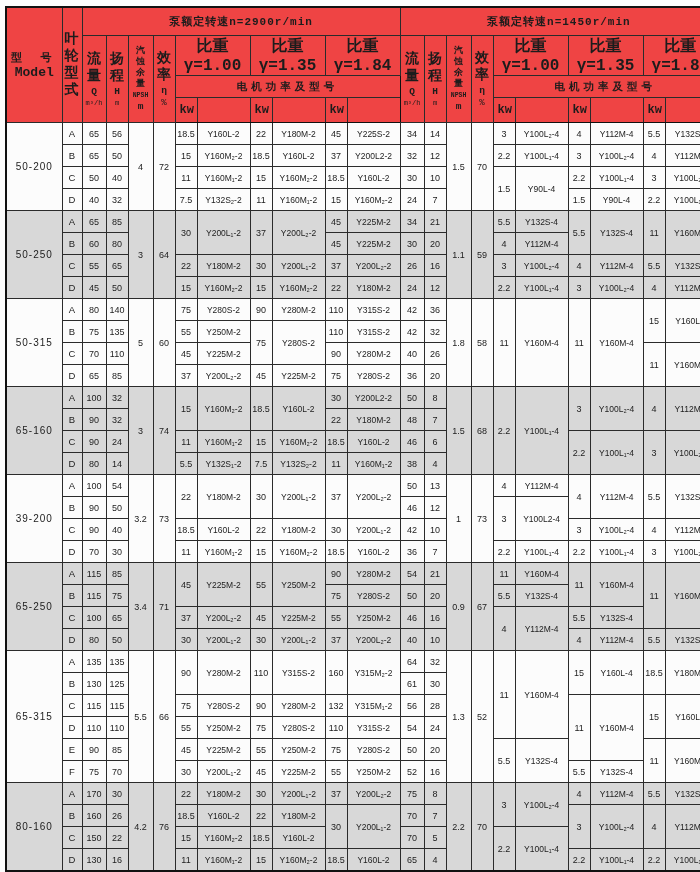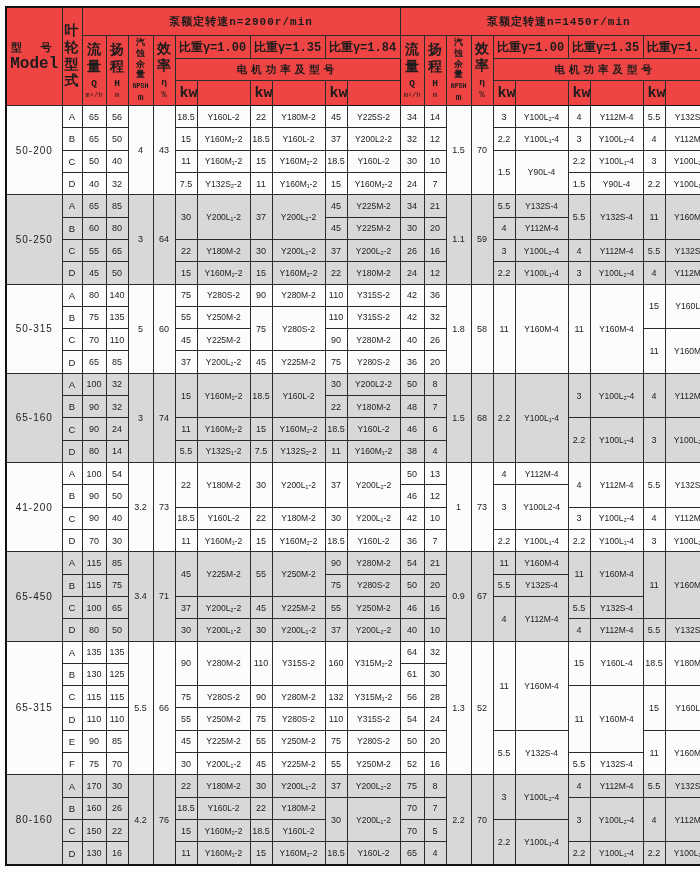--- a/index.html
+++ b/index.html
@@ -10,26 +10,26 @@
         border:2px solid #111;}
   td{border:1px solid #2b2b2b;text-align:center;vertical-align:middle;
      padding:0 1px;overflow:hidden;background:#fcfcfc;}
   thead td{background:#ef4444;font-weight:bold;font-family:Liberation Mono, monospace;}
   tr.shaded td{background:#d8d8d8;}
   tr.sec-start td{border-top:1.6px solid #111;}
   thead tr:last-child td{border-bottom:1.6px solid #111;}
   td.g2s{border-left:1.6px solid #111;}
   
   .hr1 td{height:27px;font-size:11px;letter-spacing:1px;}
-  .hr2 td.gamma{height:22px;font-size:12px;}
+  .hr2 td.gamma{height:22px;font-size:16px;}
   .hr3 td{height:21px;font-size:10.5px;letter-spacing:4px;}
-  .hr4 td{height:24px;font-size:15px;font-weight:bold;text-align:left;padding-left:4px;}
+  .hr4 td{height:24px;font-size:12px;font-weight:bold;text-align:left;padding-left:4px;}
   .model-h{font-size:11px;}
   .model-h .mh1{letter-spacing:6px;margin-bottom:0;}
-  .model-h .mh2{font-size:16px;letter-spacing:0;}
+  .model-h .mh2{font-size:13px;letter-spacing:0;}
   .vlab{width:1.1em;margin:0 auto;word-break:break-all;line-height:1.2;font-size:14px;}
   .qcol .sym{font-size:9.5px;margin-top:2px;}
   .qcol .unit{font-size:7px;margin-top:2px;font-weight:normal;}
   .qcol .unit-npsh{font-size:6.5px;margin-top:2px;letter-spacing:0;}
   
   tbody td{height:21px;font-size:9px;}
   tbody td.model{font-size:10px;letter-spacing:1px;}
   tbody td.imp{font-size:9.5px;}
   tbody td.mt{font-size:8.5px;letter-spacing:0;}
   tbody td.kw{font-size:9px;}
@@ -142,21 +142,21 @@
       <td></td>
     </tr>
   </thead>
   <tbody>
         <tr class="sec-start">
           <td rowspan="4" class="model">50-200</td>
           <td class="imp">A</td>
           <td class="num">65</td>
           <td class="num">56</td>
           <td rowspan="4" class="num">4</td>
-          <td rowspan="4" class="num">43</td>
+          <td rowspan="4" class="num">72</td>
           <td class="kw">18.5</td>
           <td class="mt">Y160L-2</td>
           <td class="kw">22</td>
           <td class="mt">Y180M-2</td>
           <td class="kw">45</td>
           <td class="mt">Y225S-2</td>
           <td class="num g2s">34</td>
           <td class="num">14</td>
           <td rowspan="4" class="num">1.5</td>
           <td rowspan="4" class="num">70</td>
@@ -415,21 +415,21 @@
           <td class="kw">5.5</td>
           <td class="mt">Y132S₁-2</td>
           <td class="kw">7.5</td>
           <td class="mt">Y132S₂-2</td>
           <td class="kw">11</td>
           <td class="mt">Y160M₁-2</td>
           <td class="num g2s">38</td>
           <td class="num">4</td>
         </tr>
         <tr class="sec-start">
-          <td rowspan="4" class="model">41-200</td>
+          <td rowspan="4" class="model">39-200</td>
           <td class="imp">A</td>
           <td class="num">100</td>
           <td class="num">54</td>
           <td rowspan="4" class="num">3.2</td>
           <td rowspan="4" class="num">73</td>
           <td rowspan="2" class="kw">22</td>
           <td rowspan="2" class="mt">Y180M-2</td>
           <td rowspan="2" class="kw">30</td>
           <td rowspan="2" class="mt">Y200L₁-2</td>
           <td rowspan="2" class="kw">37</td>
@@ -484,21 +484,21 @@
           <td class="num g2s">36</td>
           <td class="num">7</td>
           <td class="kw">2.2</td>
           <td class="mt">Y100L₁-4</td>
           <td class="kw">2.2</td>
           <td class="mt">Y100L₁-4</td>
           <td class="kw">3</td>
           <td class="mt">Y100L₂-4</td>
         </tr>
         <tr class="shaded sec-start">
-          <td rowspan="4" class="model">65-450</td>
+          <td rowspan="4" class="model">65-250</td>
           <td class="imp">A</td>
           <td class="num">115</td>
           <td class="num">85</td>
           <td rowspan="4" class="num">3.4</td>
           <td rowspan="4" class="num">71</td>
           <td rowspan="2" class="kw">45</td>
           <td rowspan="2" class="mt">Y225M-2</td>
           <td rowspan="2" class="kw">55</td>
           <td rowspan="2" class="mt">Y250M-2</td>
           <td class="kw">90</td>

